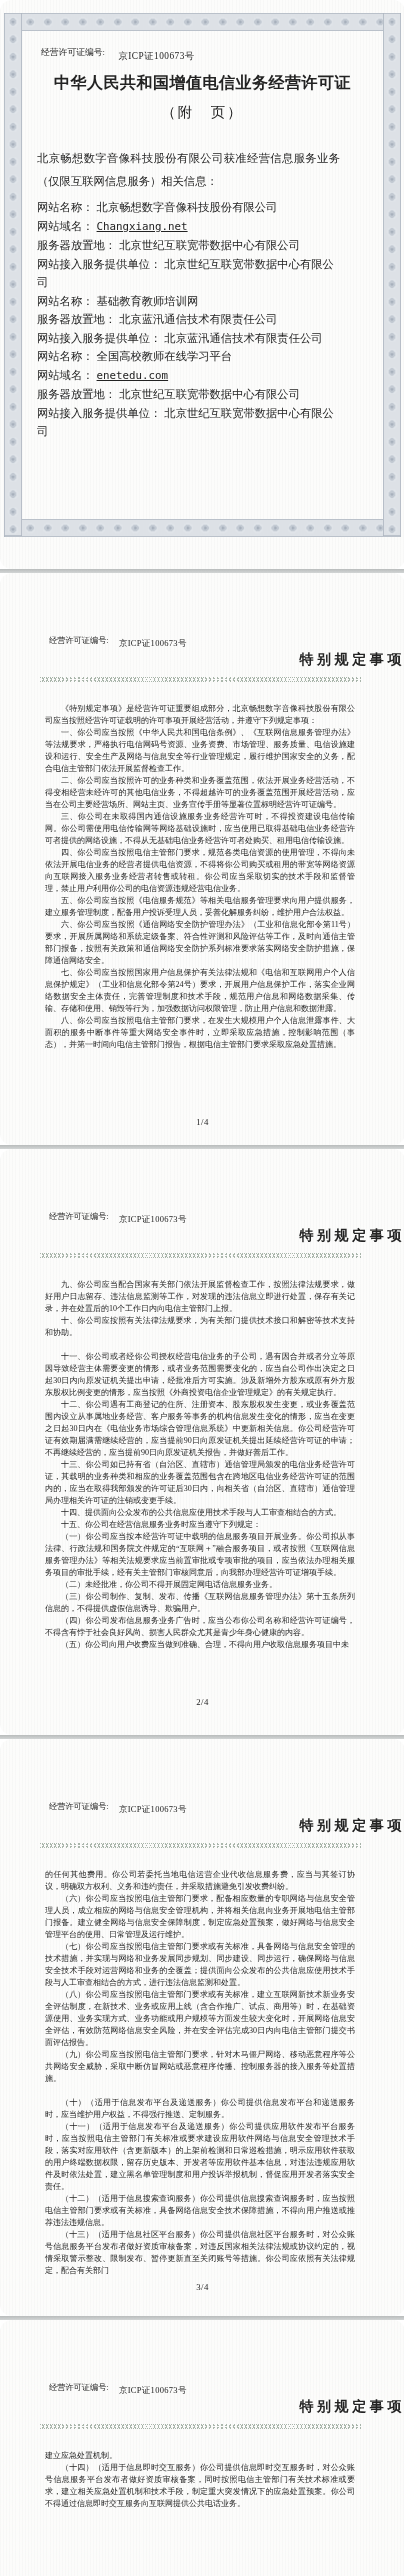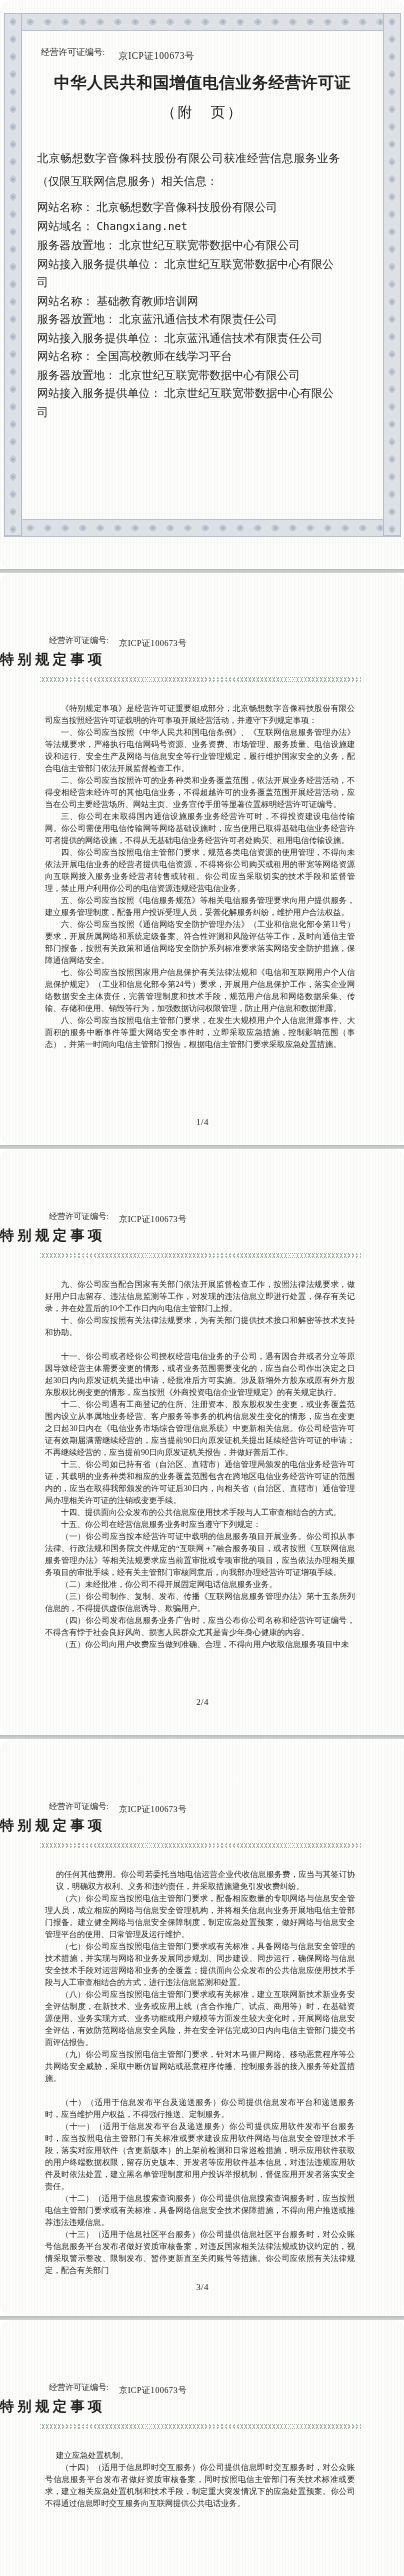--- a/index.html
+++ b/index.html
@@ -32,36 +32,36 @@
   .p1-head { position:absolute; top:46px; left:41px; font-size:8.8px; white-space:nowrap; }
   .p1-head .num { display:inline-block; margin-left:13.4px; transform:translateY(3.6px); font-size:9.3px; letter-spacing:0.5px; }
   .p1-title { position:absolute; top:73px; left:20.6px; right:20.6px; margin:0;
     text-align:center; font-size:16px; font-weight:bold; letter-spacing:0.5px; }
   .p1-sub { position:absolute; top:103px; left:0; right:0;
     text-align:center; font-size:14.4px; font-weight:normal; letter-spacing:2.1px; }
   .p1-content { position:absolute; top:147px; left:37px; width:303px; }
   .p1-intro { margin:0 0 5.2px 0; font-size:11.3px; line-height:23px; text-align:justify; }
   .entry { font-size:11.3px; line-height:18.5px; margin:0; }
   .e-label { margin-right:3.1px; }
-  .latin { font-family:"DejaVu Sans Mono","Liberation Mono",monospace; font-size:10.8px; }
+  .latin { font-family:"DejaVu Sans Mono","Liberation Mono",monospace; font-size:10.8px;text-decoration:underline; }
 
   
   .ppage .phead { position:absolute; top:62px; left:49px; font-size:8.2px; white-space:nowrap; }
   .ppage .phead .phead-num { display:inline-block; margin-left:10.3px; transform:translateY(2.6px); font-size:8.5px; letter-spacing:0.3px; }
   .ppage .ptitle { position:absolute; top:78px; left:0; right:0; margin:0;
-    text-align:left; font-size:14px; font-weight:bold; letter-spacing:3.6px; }
+    text-align:right; font-size:14px; font-weight:bold; letter-spacing:3.6px; }
   .ppage .zigzag { position:absolute; top:104px; left:40px; right:44px; height:4.6px;
     background-image:
       repeating-linear-gradient(115deg, #9caa9e 0 0.8px, rgba(0,0,0,0) 0.8px 3.6px),
       repeating-linear-gradient(65deg,  #9caa9e 0 0.8px, rgba(0,0,0,0) 0.8px 3.6px);
     opacity:0.85;
   }
   .pbody { position:absolute; top:130px; left:45px; right:50px; }
   .para { margin:0; font-size:8px; line-height:12px; text-align:justify; text-indent:2em; }
-  .para.flush { text-indent:0;margin-left:11px; }
+  .para.flush { text-indent:0; }
   .para.gap-before { margin-top:12px; }
   .pageno { position:absolute; left:0; right:0; text-align:center; font-size:8.8px; letter-spacing:0.5px; }
   #page2 { height:572px; } #page2 .pageno { bottom:18.5px; }
   #page3 { height:586px; } #page3 .pageno { bottom:28px; }
   #page4 { height:577px; } #page4 .pageno { bottom:24px; }
   #page5 { height:553px; }
 </style>
 </head>
 <body>
 
@@ -109,20 +109,23 @@
           </div>
 
           <div class="entry">
             <span class="e-label">网站接入服务提供单位：</span><span class="e-value">北京蓝汛通信技术有限责任公司</span>
           </div>
 
           <div class="entry">
             <span class="e-label">网站名称：</span><span class="e-value">全国高校教师在线学习平台</span>
           </div>
 
+          <div class="entry">
+            <span class="e-label">网站域名：</span><span class="e-value latin">enetedu.com</span>
+          </div>
 
           <div class="entry">
             <span class="e-label">服务器放置地：</span><span class="e-value">北京世纪互联宽带数据中心有限公司</span>
           </div>
 
           <div class="entry">
             <span class="e-label">网站接入服务提供单位：</span><span class="e-value">北京世纪互联宽带数据中心有限公司</span>
           </div>
         </div>
     </div>

